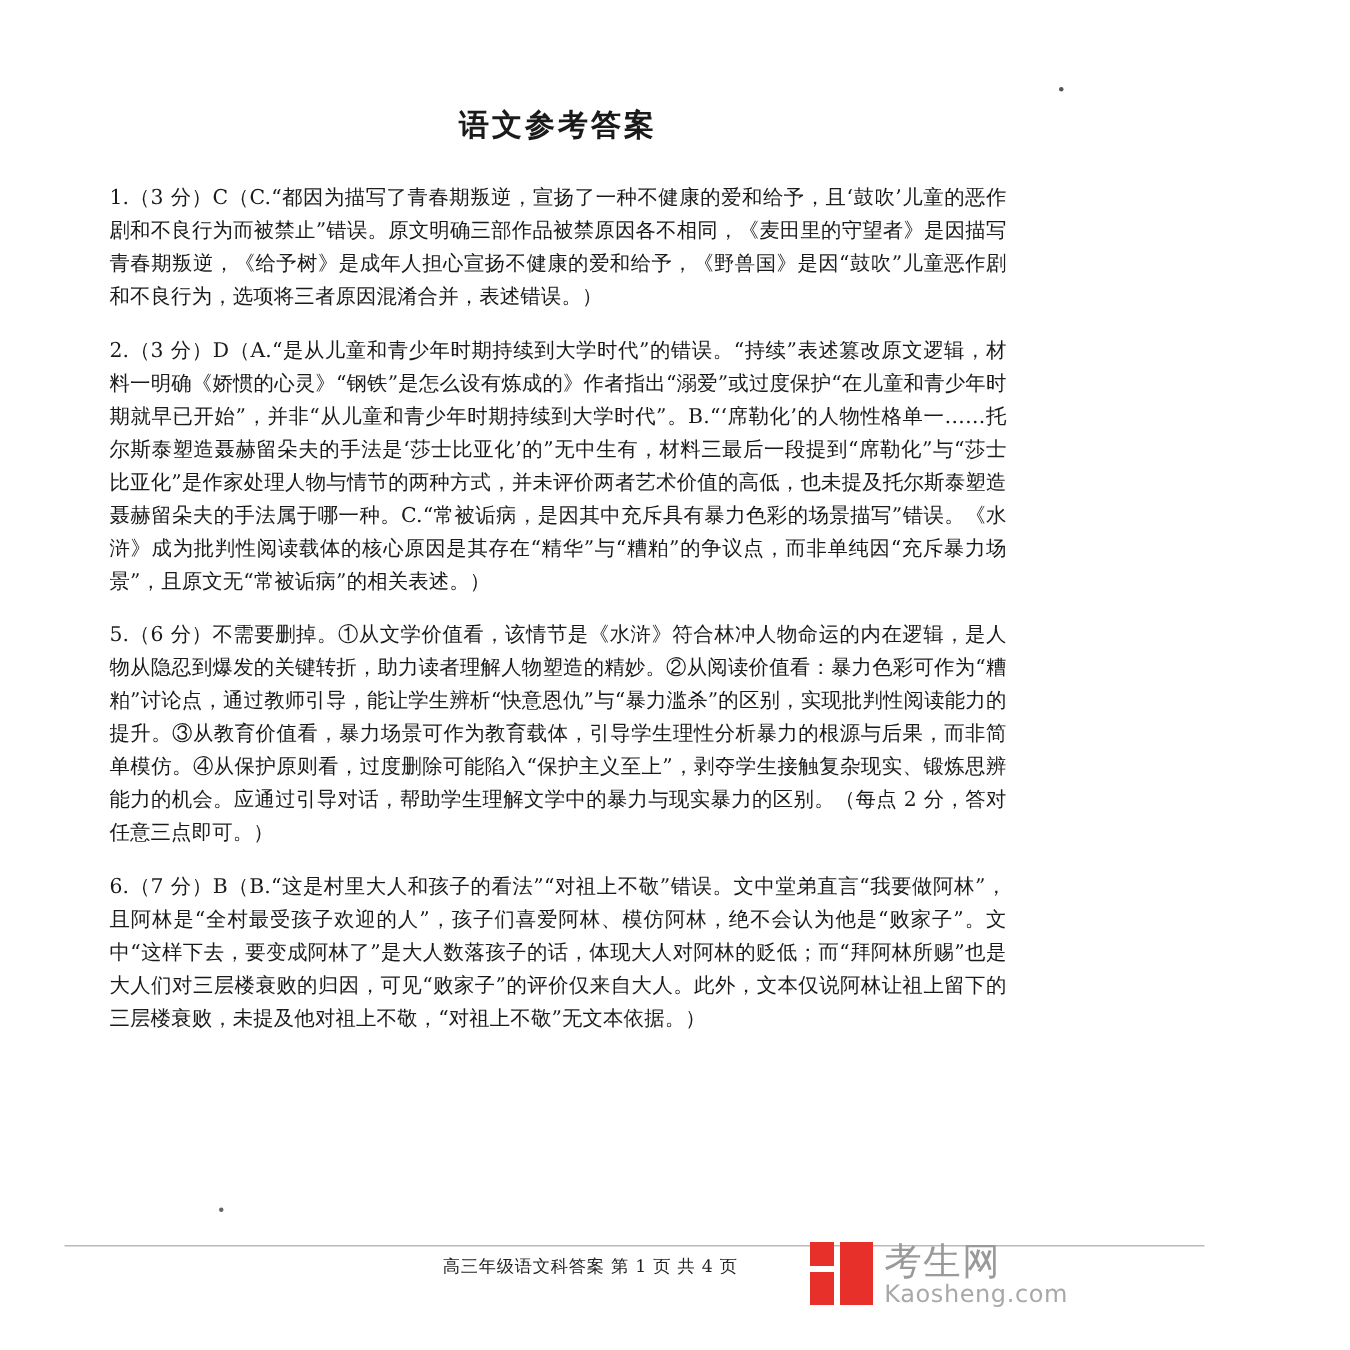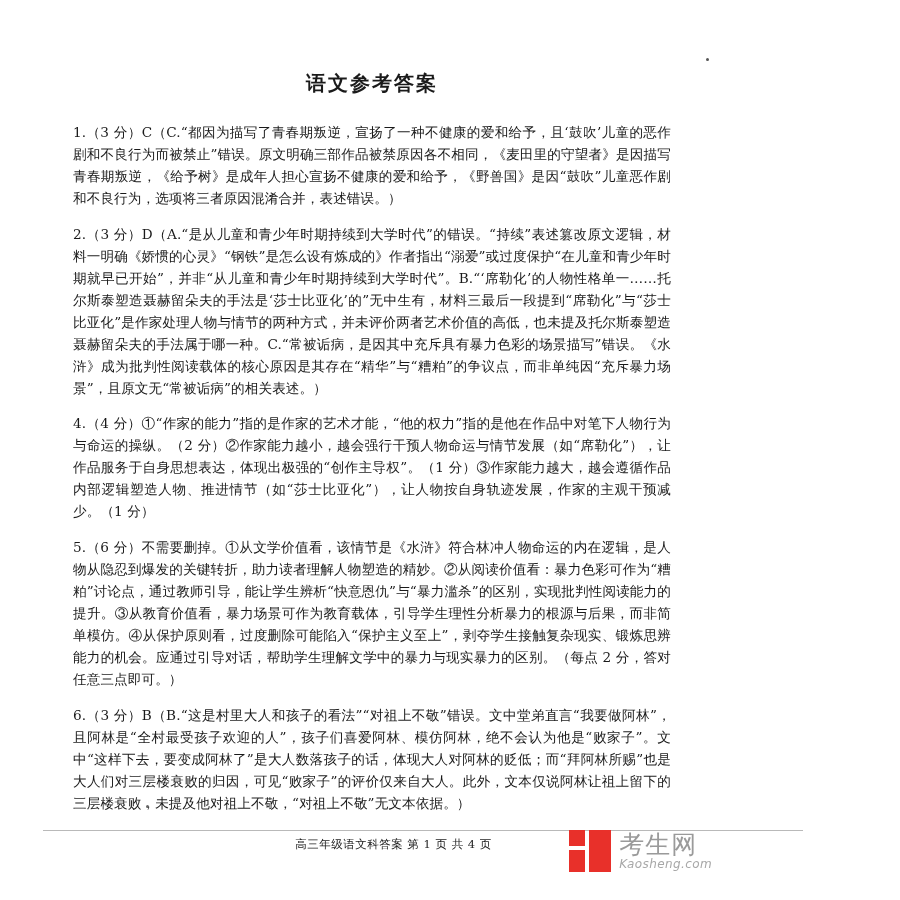--- a/index.html
+++ b/index.html
@@ -113,42 +113,40 @@
     justify-content: center;
     line-height: 1.1;
   }
   .wm-cn {
     font-size: 25px;
     color: #9a9a9a;
     letter-spacing: 1px;
     font-family: "DejaVu Sans", "Liberation Sans", sans-serif;
   }
   .wm-en {
-    font-size: 12px;
+    font-size: 16px;
     color: #a8a8a8;
     letter-spacing: 0.4px;
     font-family: "DejaVu Sans", "Liberation Sans", sans-serif;
-    font-style: italic;
   }
 </style>
 </head>
 <body>
 
 <div class="page">
 
   <div class="top-dot"></div>
 
   <div class="doc-title">语文参考答案</div>
 
   <div class="answers">
     <p class="ans-item">1.（3 分）C（C.“都因为描写了青春期叛逆，宣扬了一种不健康的爱和给予，且‘鼓吹’儿童的恶作剧和不良行为而被禁止”错误。原文明确三部作品被禁原因各不相同，《麦田里的守望者》是因描写青春期叛逆，《给予树》是成年人担心宣扬不健康的爱和给予，《野兽国》是因“鼓吹”儿童恶作剧和不良行为，选项将三者原因混淆合并，表述错误。）</p>
     <p class="ans-item">2.（3 分）D（A.“是从儿童和青少年时期持续到大学时代”的错误。“持续”表述篡改原文逻辑，材料一明确《娇惯的心灵》“钢铁”是怎么设有炼成的》作者指出“溺爱”或过度保护“在儿童和青少年时期就早已开始”，并非“从儿童和青少年时期持续到大学时代”。B.“‘席勒化’的人物性格单一……托尔斯泰塑造聂赫留朵夫的手法是‘莎士比亚化’的”无中生有，材料三最后一段提到“席勒化”与“莎士比亚化”是作家处理人物与情节的两种方式，并未评价两者艺术价值的高低，也未提及托尔斯泰塑造聂赫留朵夫的手法属于哪一种。C.“常被诟病，是因其中充斥具有暴力色彩的场景描写”错误。《水浒》成为批判性阅读载体的核心原因是其存在“精华”与“糟粕”的争议点，而非单纯因“充斥暴力场景”，且原文无“常被诟病”的相关表述。）</p>
-    <p class="ans-item">4.（4 分）①“作家的能力”指的是作家的艺术才能，“他的权力”指的是他在作品中对笔下人物行为与命运的操纵。（2 分）②作家能力越小，越会强行干预人物命运与情节发展（如“席勒化”），让作品服务于自身思想表达，体现出极强的“创作主导权”。（1 分）③作家能力越大，越会遵循作品内部逻辑塑造人物、推进情节（如“莎士比亚化”），让人物按自身轨迹发展，作家的主观干预减少。（1 分）</p>
     <p class="ans-item">5.（6 分）不需要删掉。①从文学价值看，该情节是《水浒》符合林冲人物命运的内在逻辑，是人物从隐忍到爆发的关键转折，助力读者理解人物塑造的精妙。②从阅读价值看：暴力色彩可作为“糟粕”讨论点，通过教师引导，能让学生辨析“快意恩仇”与“暴力滥杀”的区别，实现批判性阅读能力的提升。③从教育价值看，暴力场景可作为教育载体，引导学生理性分析暴力的根源与后果，而非简单模仿。④从保护原则看，过度删除可能陷入“保护主义至上”，剥夺学生接触复杂现实、锻炼思辨能力的机会。应通过引导对话，帮助学生理解文学中的暴力与现实暴力的区别。（每点 2 分，答对任意三点即可。）</p>
-    <p class="ans-item">6.（3 分）B（B.“这是村里大人和孩子的看法”“对祖上不敬”错误。文中堂弟直言“我要做阿林”，且阿林是“全村最受孩子欢迎的人”，孩子们喜爱阿林、模仿阿林，绝不会认为他是“败家子”。文中“这样下去，要变成阿林了”是大人数落孩子的话，体现大人对阿林的贬低；而“拜阿林所赐”也是大人们对三层楼衰败的归因，可见“败家子”的评价仅来自大人。此外，文本仅说阿林让祖上留下的三层楼衰败，未提及他对祖上不敬，“对祖上不敬”无文本依据。）</p>
+    <p class="ans-item">6.（7 分）B（B.“这是村里大人和孩子的看法”“对祖上不敬”错误。文中堂弟直言“我要做阿林”，且阿林是“全村最受孩子欢迎的人”，孩子们喜爱阿林、模仿阿林，绝不会认为他是“败家子”。文中“这样下去，要变成阿林了”是大人数落孩子的话，体现大人对阿林的贬低；而“拜阿林所赐”也是大人们对三层楼衰败的归因，可见“败家子”的评价仅来自大人。此外，文本仅说阿林让祖上留下的三层楼衰败，未提及他对祖上不敬，“对祖上不敬”无文本依据。）</p>
   </div>
 
   <div class="footer-dot"></div>
 
   <div class="footer">
     <div class="footer-line"></div>
     <div class="footer-text">高三年级语文科答案  第 1 页  共 4 页</div>
   </div>
 
   <div class="watermark">

